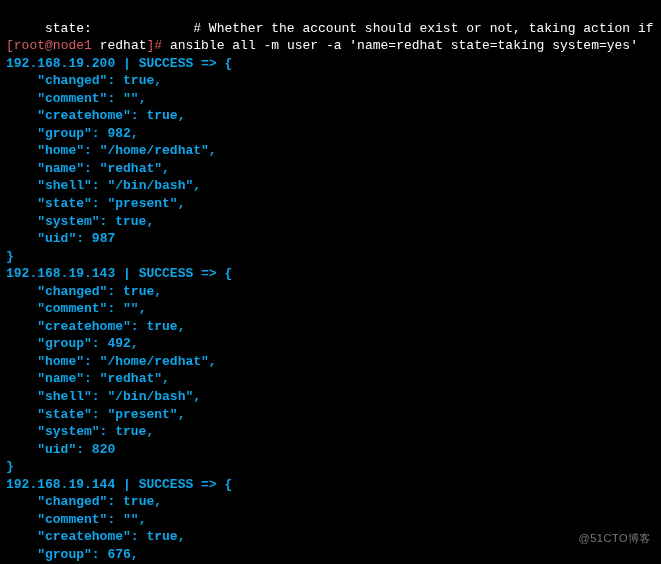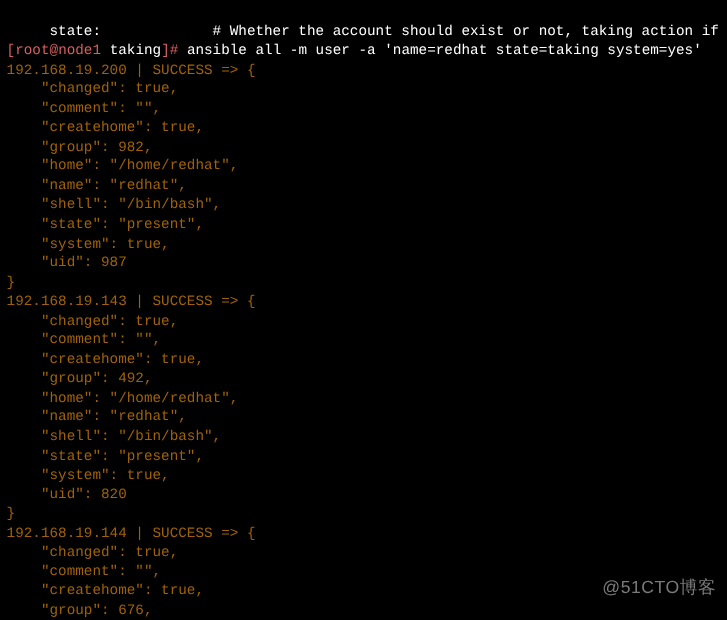--- a/index.html
+++ b/index.html
@@ -11,38 +11,38 @@
       color: #fff;
       padding: 0;
       width: 661px;
       height: 564px;
       overflow: hidden;
       position: relative;
     }
     .term { white-space: pre; padding: 2px 6px 4px 6px; }
     .white { color: #fff; }
     .red { color: #d75f5f; }
-    .orange { color: #a16207; }
+    .orange { color: #0ea5e9; font-weight: bold; }
     .watermark {
       position: absolute;
       right: 10px;
       bottom: 18px;
       color: #7a7a7a;
       font-family: Arial, sans-serif;
-      font-size: 16px;
+      font-size: 11px;
       letter-spacing: 0.5px;
       user-select: none;
     }
   </style>
 </head>
 <body>
 
 <div class="term">
 <span class="white">     state:             # Whether the account should exist or not, taking action if the s</span>
-<span><span class="red">[<span>root</span>@<span>node1</span></span> <span class="white">taking</span><span class="red">]# </span></span><span class="white">ansible all -m user -a 'name=redhat state=taking system=yes'</span>
+<span><span class="red">[<span>root</span>@<span>node1</span></span> <span class="white">redhat</span><span class="red">]# </span></span><span class="white">ansible all -m user -a 'name=redhat state=taking system=yes'</span>
 <span class="orange"><span>192.168.19.200</span> | <span>SUCCESS</span> =&gt; {</span>
 <span class="orange">    "changed": <span>true</span>,</span>
 <span class="orange">    "comment": <span>""</span>,</span>
 <span class="orange">    "createhome": <span>true</span>,</span>
 <span class="orange">    "group": <span>982</span>,</span>
 <span class="orange">    "home": <span>"/home/redhat"</span>,</span>
 <span class="orange">    "name": <span>"redhat"</span>,</span>
 <span class="orange">    "shell": <span>"/bin/bash"</span>,</span>
 <span class="orange">    "state": <span>"present"</span>,</span>
 <span class="orange">    "system": <span>true</span>,</span>

